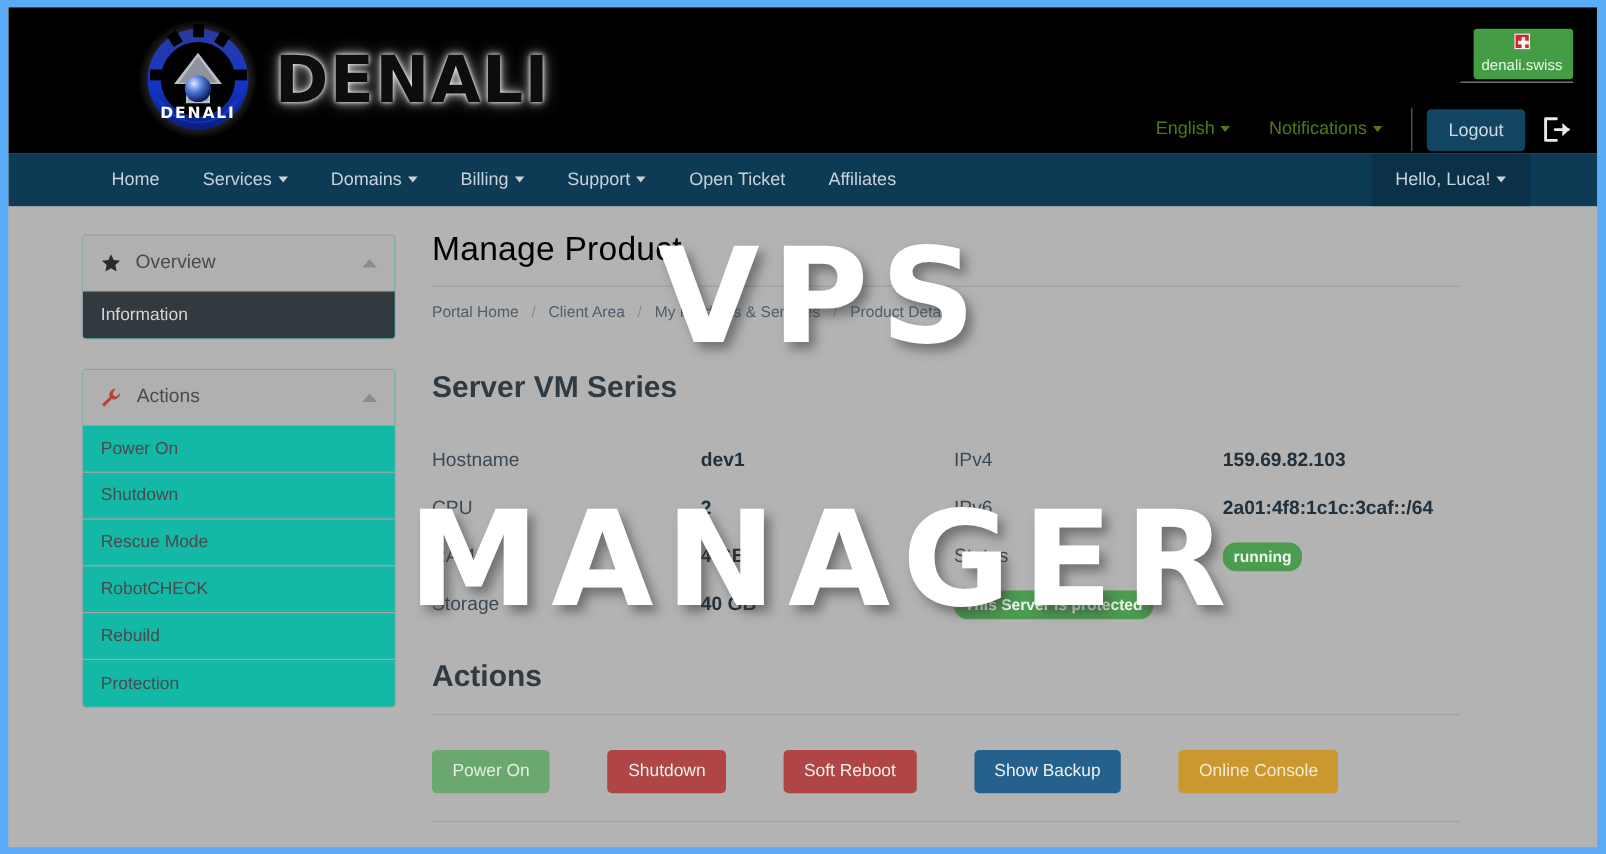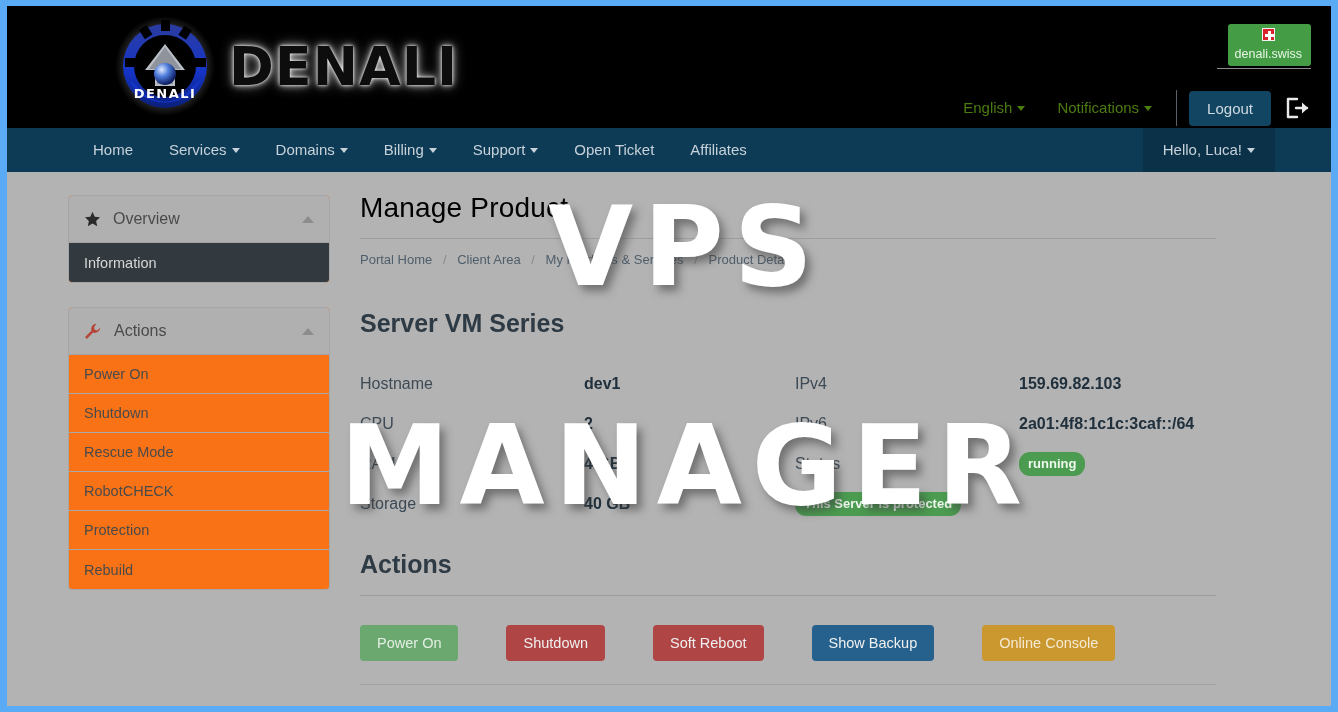--- a/index.html
+++ b/index.html
@@ -175,21 +175,21 @@
     background: #b3b3b3;
   }
 
   
   #sidebar {
     position: absolute;
     left: 61px; top: 23px;
     width: 262px;
   }
   .panel {
-    background: #f97316;
+    background: #14b8a6;
     border: 1px solid #a6a6a6;
     border-radius: 4px;
     margin-bottom: 24px;
     overflow: hidden;
   }
   .panel-head {
     height: 47px;
     display: flex; align-items: center;
     padding: 0 15px;
     background: #b0b0b0;
@@ -485,24 +485,24 @@
           <div class="panel-item">
             <span>Shutdown</span>
           </div>
           <div class="panel-item">
             <span>Rescue Mode</span>
           </div>
           <div class="panel-item">
             <span>RobotCHECK</span>
           </div>
           <div class="panel-item">
+            <span>Rebuild</span>
+          </div>
+          <div class="panel-item">
             <span>Protection</span>
-          </div>
-          <div class="panel-item">
-            <span>Rebuild</span>
           </div>
         </div>
       </div>
 
       <div id="main">
         <h1 id="page-title">Manage Product</h1>
         <div class="hr"></div>
 
         <div id="breadcrumb">
           <span>Portal Home</span>

